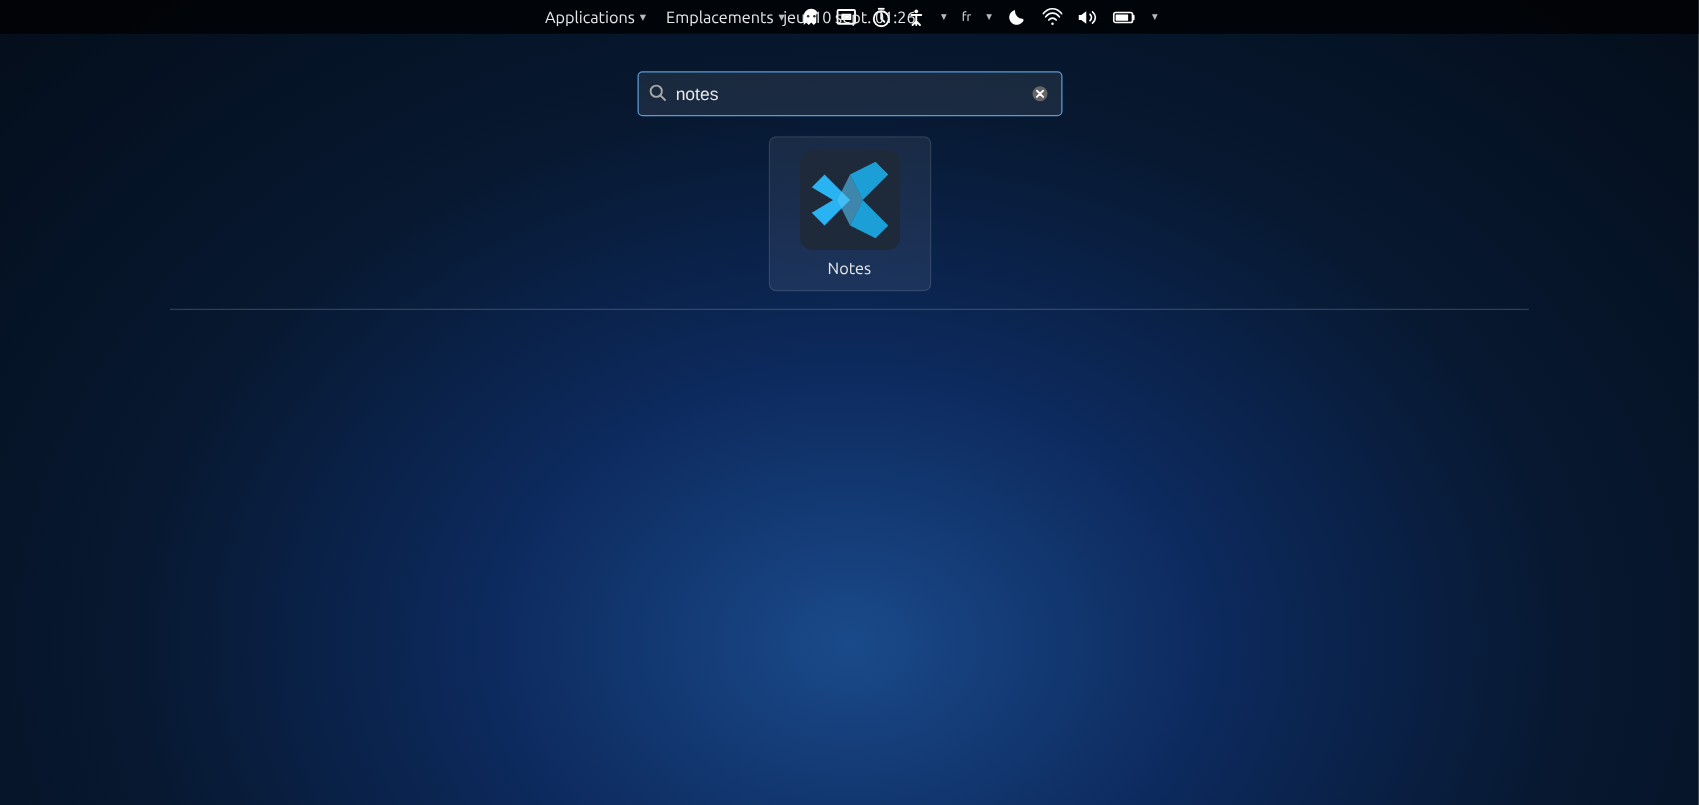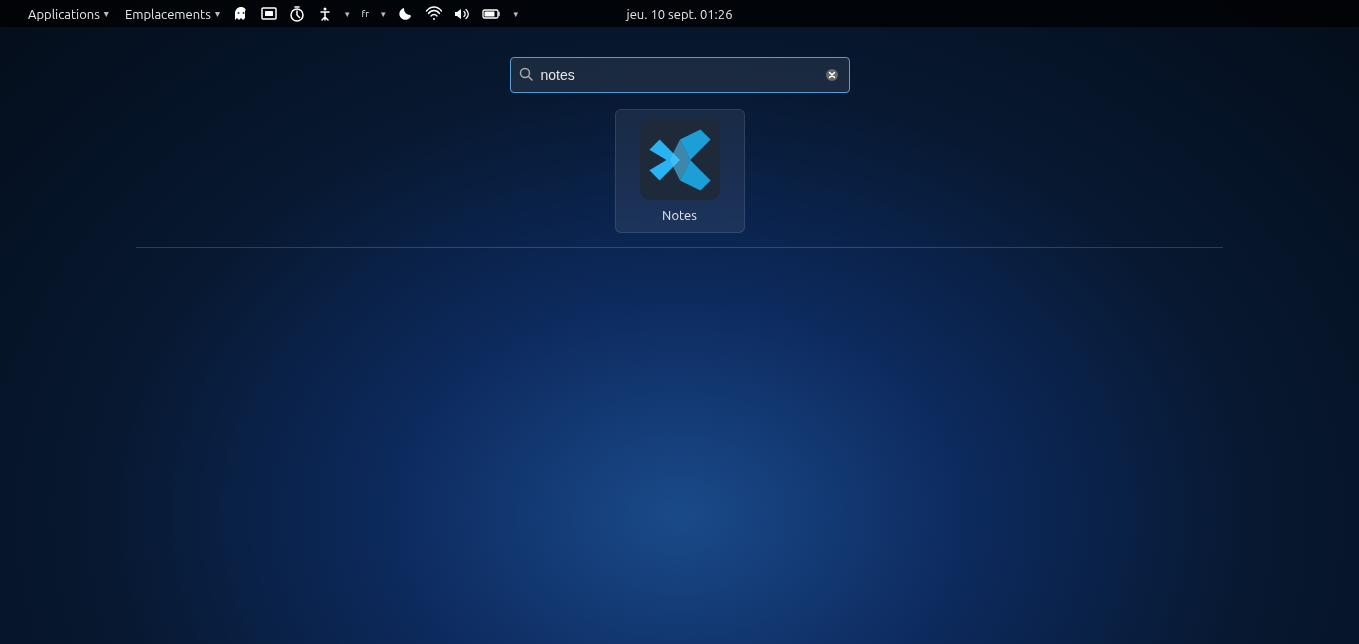--- a/index.html
+++ b/index.html
@@ -13,21 +13,21 @@
       position: relative;
     }
 
     
     .top-panel {
       width: 100%;
       height: 27px;
       background: rgba(0, 0, 0, 0.75);
       display: flex;
       align-items: center;
-      justify-content: flex-start;
+      justify-content: center;
       padding: 0 20px;
       position: relative;
       z-index: 100;
     }
 
     .panel-left {
       display: flex;
       align-items: center;
       gap: 0px;
     }

